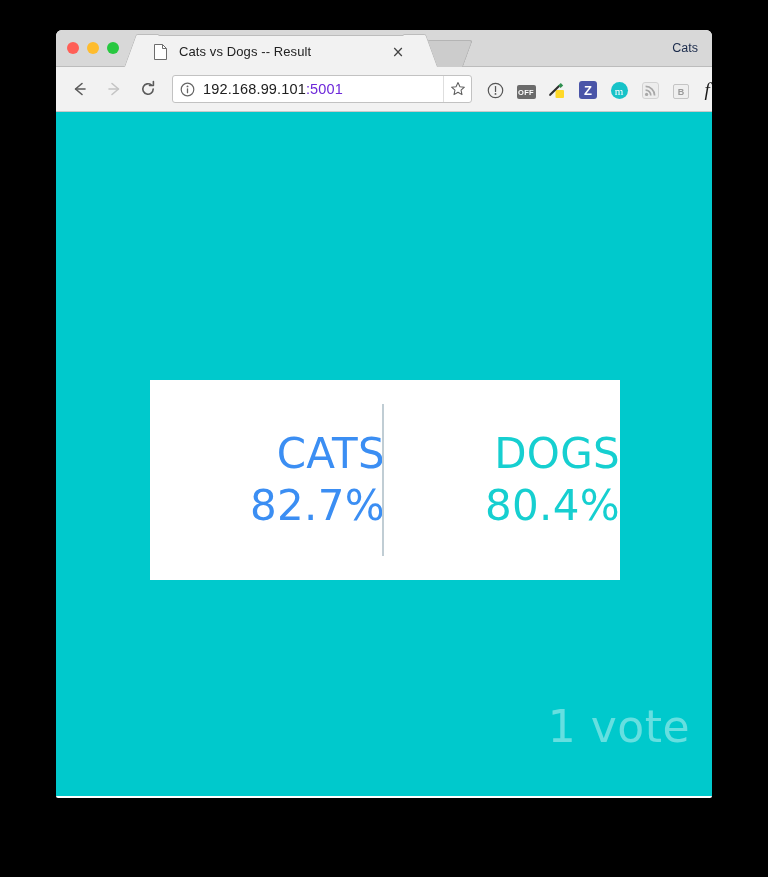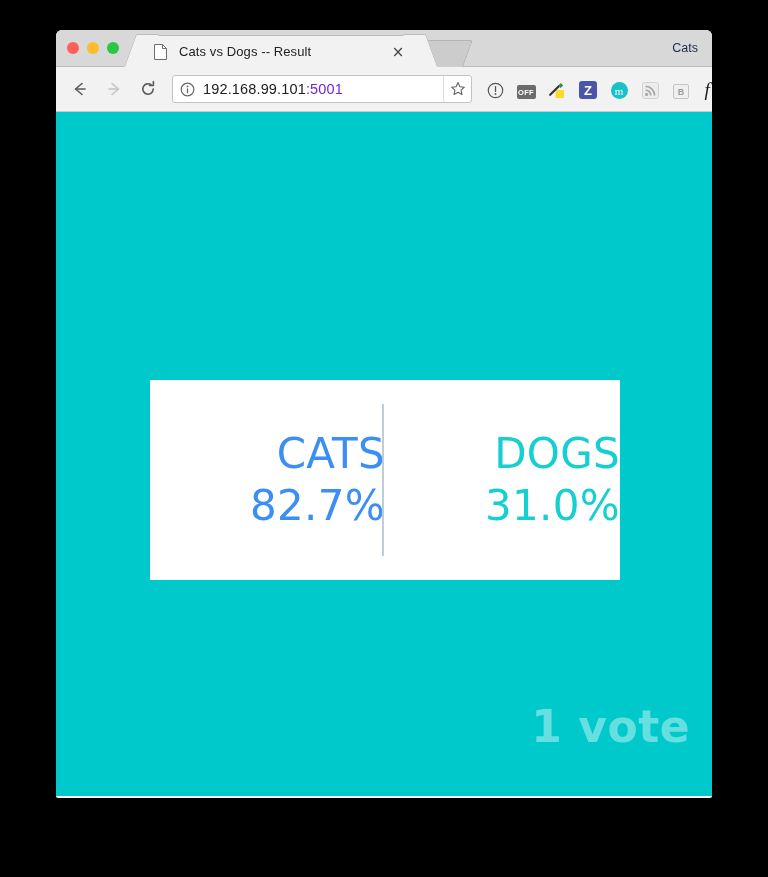--- a/index.html
+++ b/index.html
@@ -332,21 +332,21 @@
     width: 2px;
     height: 152px;
     background: #c0cdd4;
   }
 
   #vote-count {
     position: absolute;
     right: 22px;
     bottom: 44px;
     font-size: 44px;
-    font-weight: bold;
+    font-weight: normal;
     color: #66dfe0;
     letter-spacing: 0.5px;
     font-family: "DejaVu Sans", sans-serif;
   }
 </style>
 </head>
 <body>
 
 <div id="browser-window">
 
@@ -472,20 +472,20 @@
 
       <div class="result-half" id="half-cats">
         <span class="result-label">CATS</span>
         <span class="result-value">82.7%</span>
       </div>
 
       <div id="card-divider"></div>
 
       <div class="result-half" id="half-dogs">
         <span class="result-label">DOGS</span>
-        <span class="result-value">31.0%</span>
+        <span class="result-value">80.4%</span>
       </div>
     </div>
 
     <div id="vote-count">1 vote</div>
   </div>
 
 </div>
 
 </body></html>

